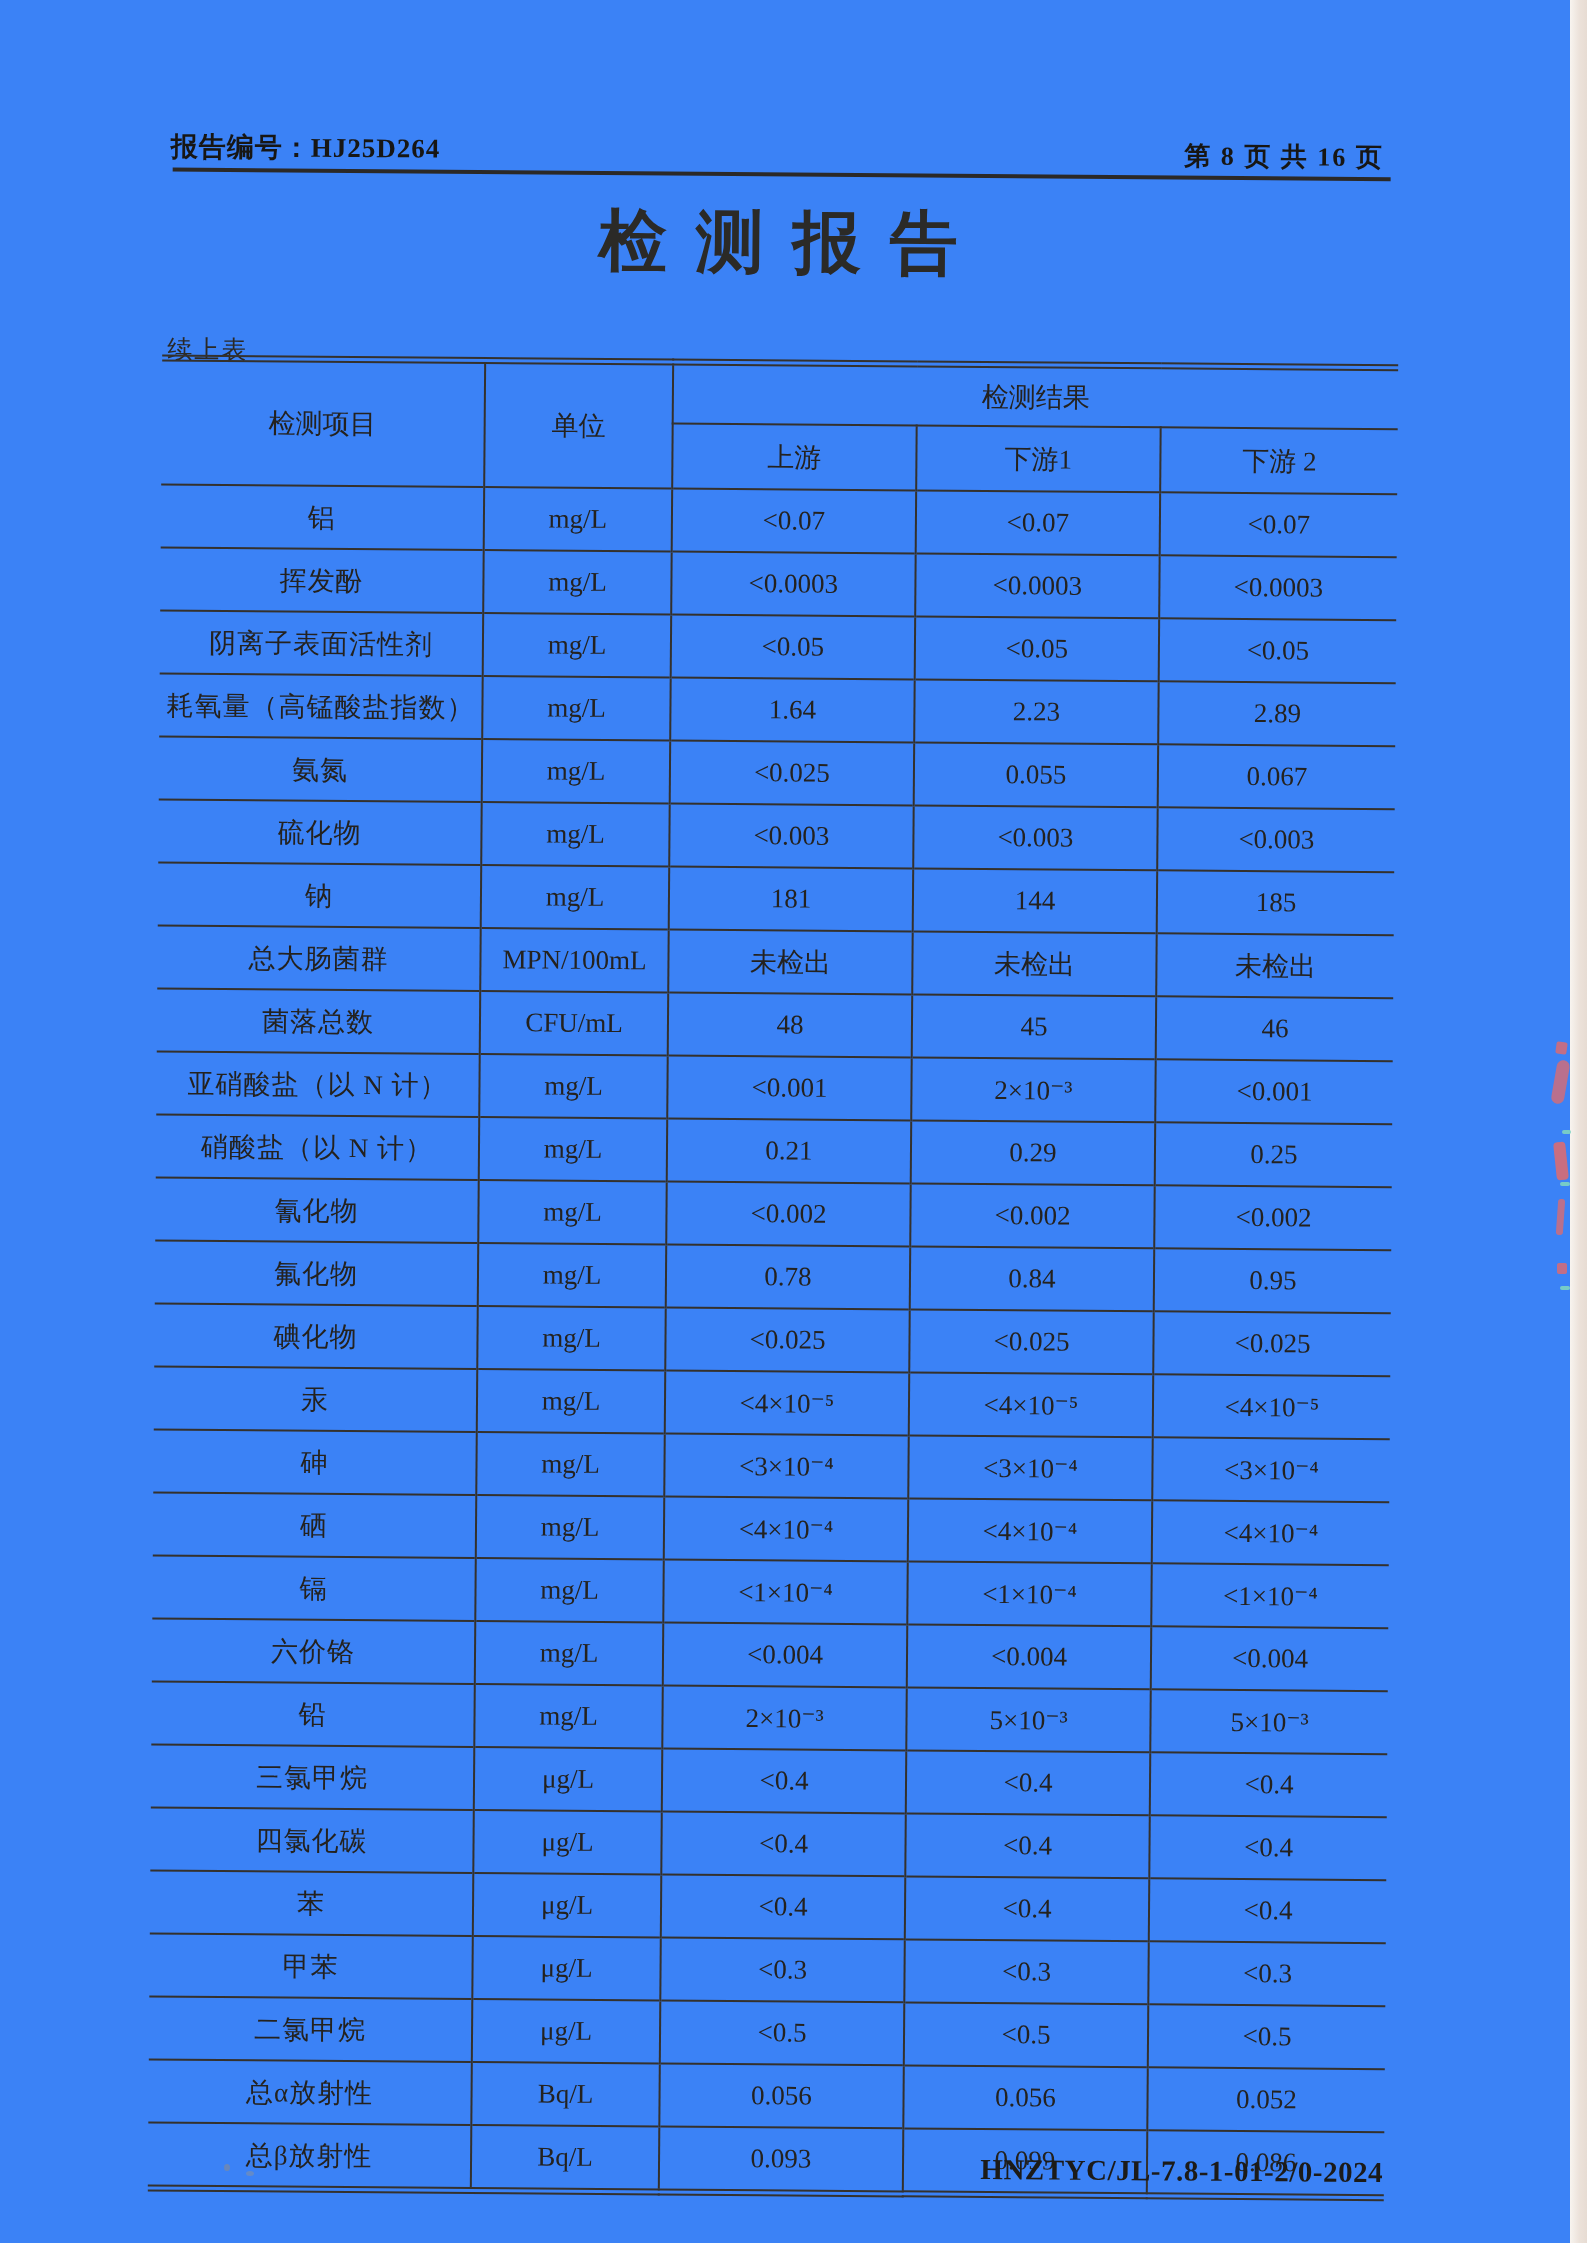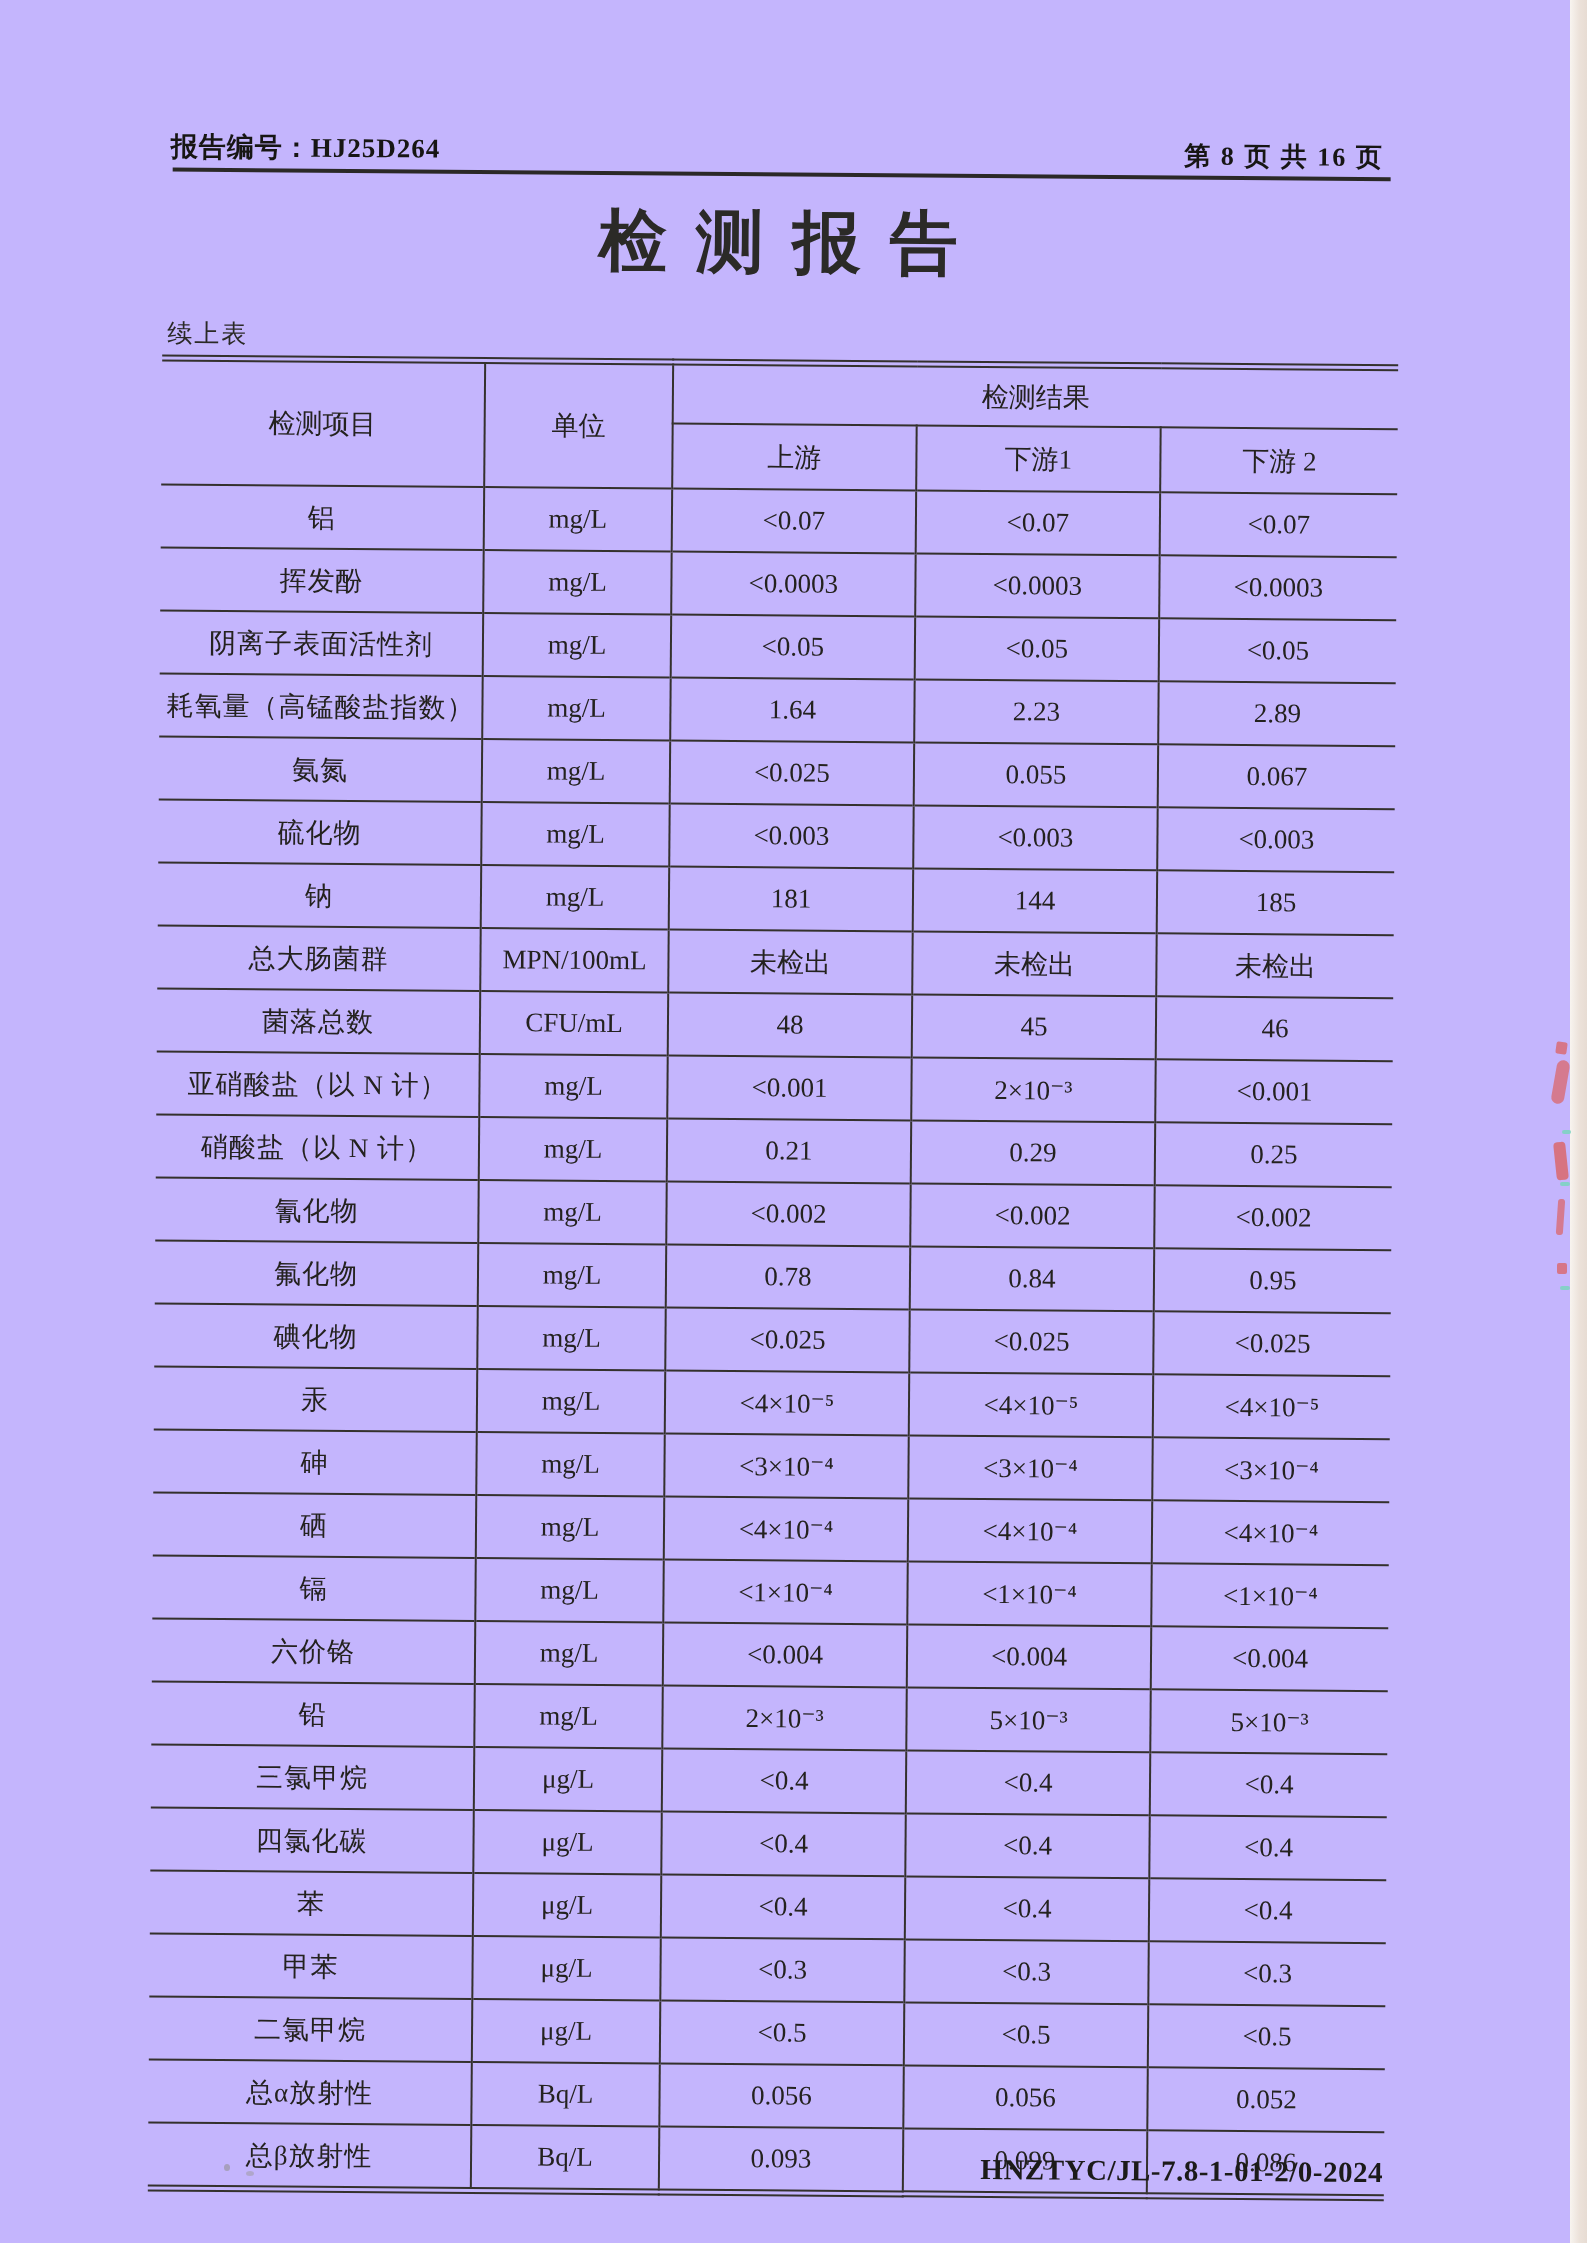--- a/index.html
+++ b/index.html
@@ -1,19 +1,19 @@
 <!DOCTYPE html>
 <html><head>
 <meta charset="utf-8">
 <style>
   html,body{margin:0;padding:0;background:#d8d8d8;}
   .page{
     position:relative;
     width:1587px;height:2243px;
-    background:#c4b5fd;
+    background:#3b82f6;
     overflow:hidden;
     font-family:"Liberation Serif","DejaVu Serif",serif;
     color:#24221f;
   }
   
   .doc{position:absolute;inset:0;transform:rotate(0.45deg);transform-origin:100px 0;}
 
   .hdr-left{
     position:absolute;left:172px;top:128px;
     font-size:27px;font-weight:bold;letter-spacing:1px;color:#171614;
@@ -25,21 +25,21 @@
   .hdr-rule{
     position:absolute;left:174px;top:167px;width:1218px;height:4px;
     background:#2b2927;
   }
   .title{
     position:absolute;left:165px;top:200px;width:1236px;
     text-align:center;font-size:68px;font-weight:bold;
     letter-spacing:6px;color:#2b2a27;line-height:1.1;
   }
   .note{
-    position:absolute;left:170px;top:316px;
+    position:absolute;left:170px;top:332px;
     font-size:25px;color:#2a2926;letter-spacing:2px;
   }
 
   table.results{
     position:absolute;left:165px;top:354px;width:1236px;
     border-collapse:collapse;table-layout:fixed;
     font-size:27px;color:#24221f;
     border-top:7px double #34312d;
     border-bottom:7px double #34312d;
   }

